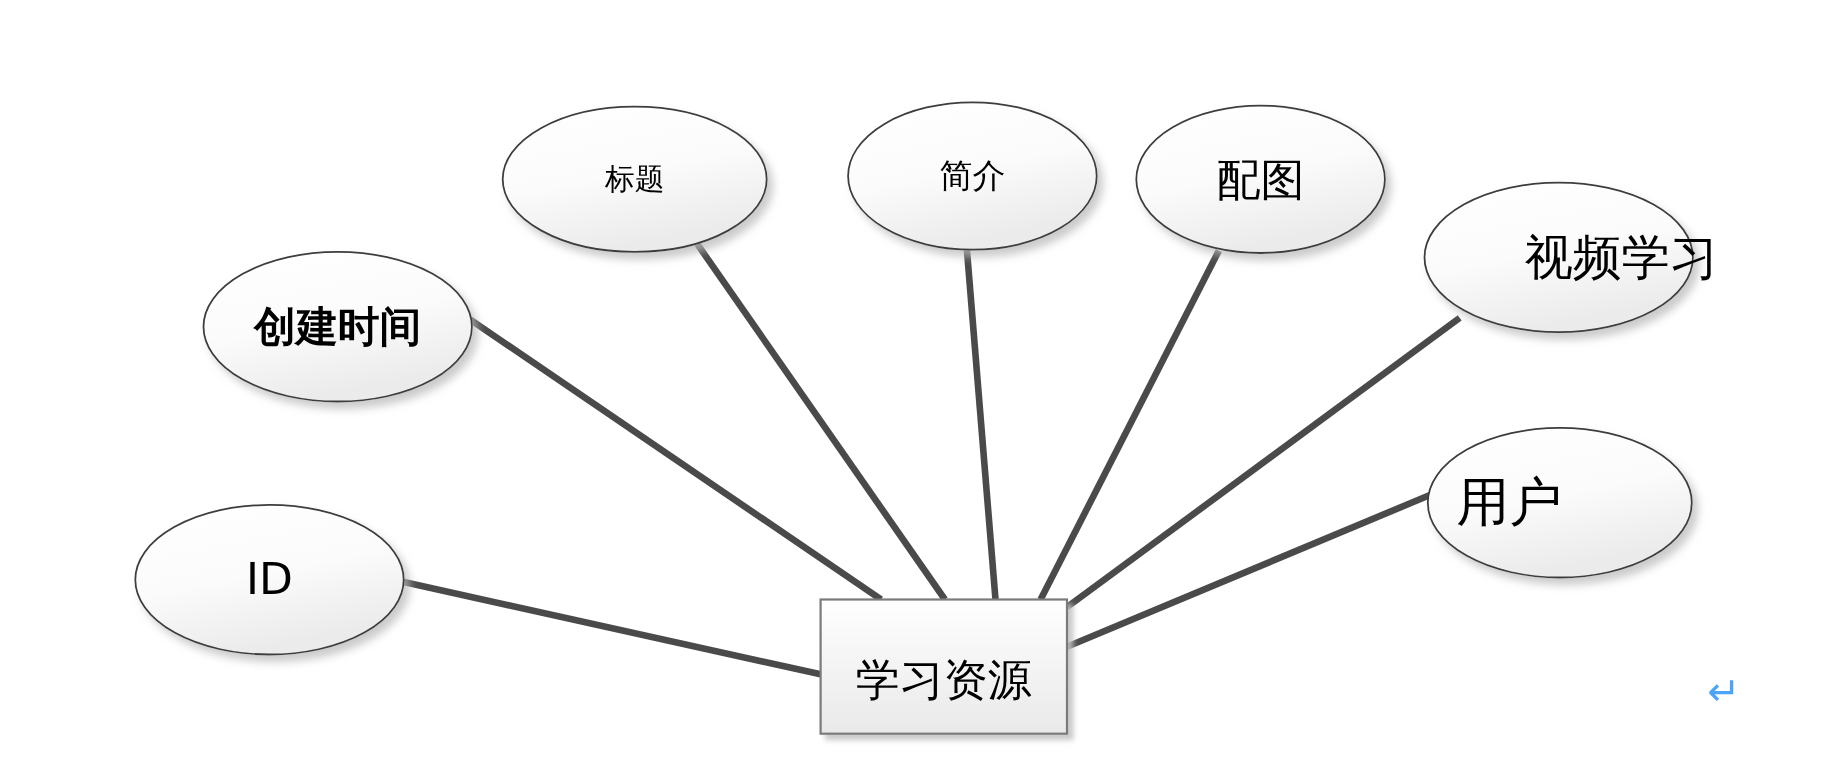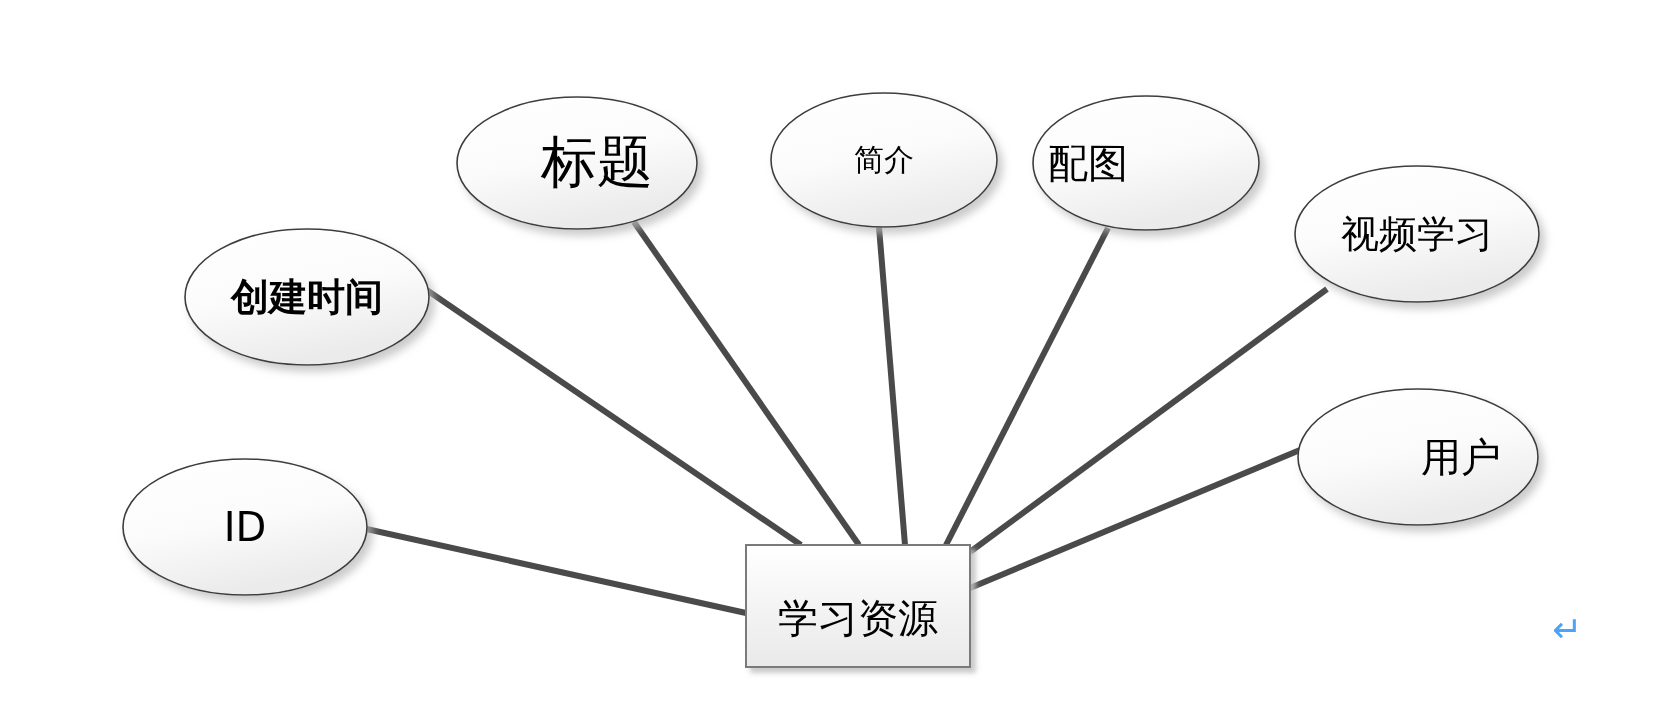--- a/index.html
+++ b/index.html
@@ -88,21 +88,21 @@
         <ellipse cx="1146" cy="163" rx="113" ry="67" fill="url(#ellipseGrad)" stroke="#3c3c3c" stroke-width="1.6" filter="url(#softShadow)"></ellipse>
         <ellipse cx="1417" cy="234" rx="122" ry="68" fill="url(#ellipseGrad)" stroke="#3c3c3c" stroke-width="1.6" filter="url(#softShadow)"></ellipse>
         <ellipse cx="1418" cy="457" rx="120" ry="68" fill="url(#ellipseGrad)" stroke="#3c3c3c" stroke-width="1.6" filter="url(#softShadow)"></ellipse>
       </g>
   </svg>
 
   <div id="labels-layer">
       <div class="node-label" style="left: 746px; top: 545px; width: 224px; height: 147px; font-size: 40px;">学习资源</div>
       <div class="node-label" style="left: 185px; top: 229px; width: 244px; height: 136px; font-size: 38px; font-weight: bold;">创建时间</div>
       <div class="node-label latin" style="left: 123px; top: 459px; width: 244px; height: 136px; font-size: 40px;">ID</div>
-      <div class="node-label" style="left: 477px; top: 97px; width: 240px; height: 132px; font-size: 56px;">标题</div>
+      <div class="node-label" style="left: 457px; top: 97px; width: 240px; height: 132px; font-size: 27px;">标题</div>
       <div class="node-label" style="left: 771px; top: 93px; width: 226px; height: 134px; font-size: 30px;">简介</div>
-      <div class="node-label" style="left: 975px; top: 96px; width: 226px; height: 134px; font-size: 40px; text-align: center;">配图</div>
-      <div class="node-label" style="left: 1295px; top: 166px; width: 244px; height: 136px; font-size: 38px; font-family: Liberation Mono, monospace;">视频学习</div>
-      <div class="node-label" style="left: 1341px; top: 389px; width: 240px; height: 136px; font-size: 40px;">用户</div>
+      <div class="node-label" style="left: 1033px; top: 96px; width: 226px; height: 134px; font-size: 40px; text-align: center;">配图</div>
+      <div class="node-label" style="left: 1352px; top: 166px; width: 244px; height: 136px; font-size: 44px; font-family: Liberation Mono, monospace;">视频学习</div>
+      <div class="node-label" style="left: 1252px; top: 389px; width: 240px; height: 136px; font-size: 48px;">用户</div>
     </div>
 
   <span class="para-mark" style="left: 1552px; top: 612px; color: rgb(77, 163, 245); font-size: 36px;">↵</span>
 </div>
 
 </body></html>

